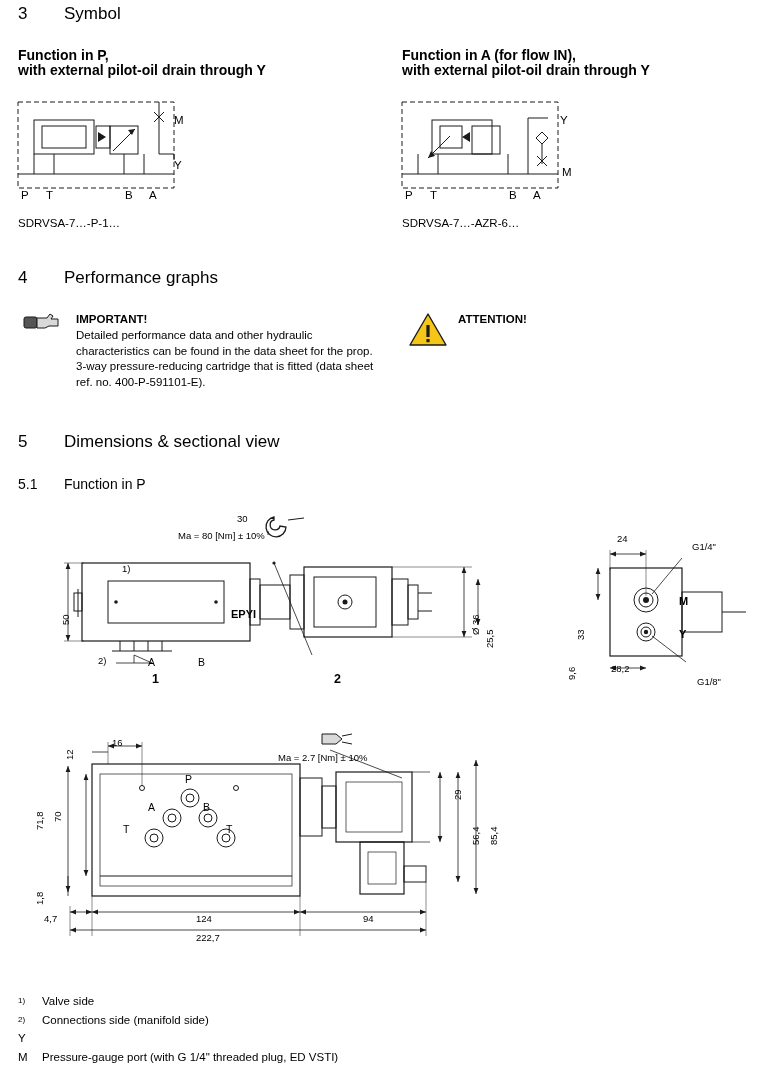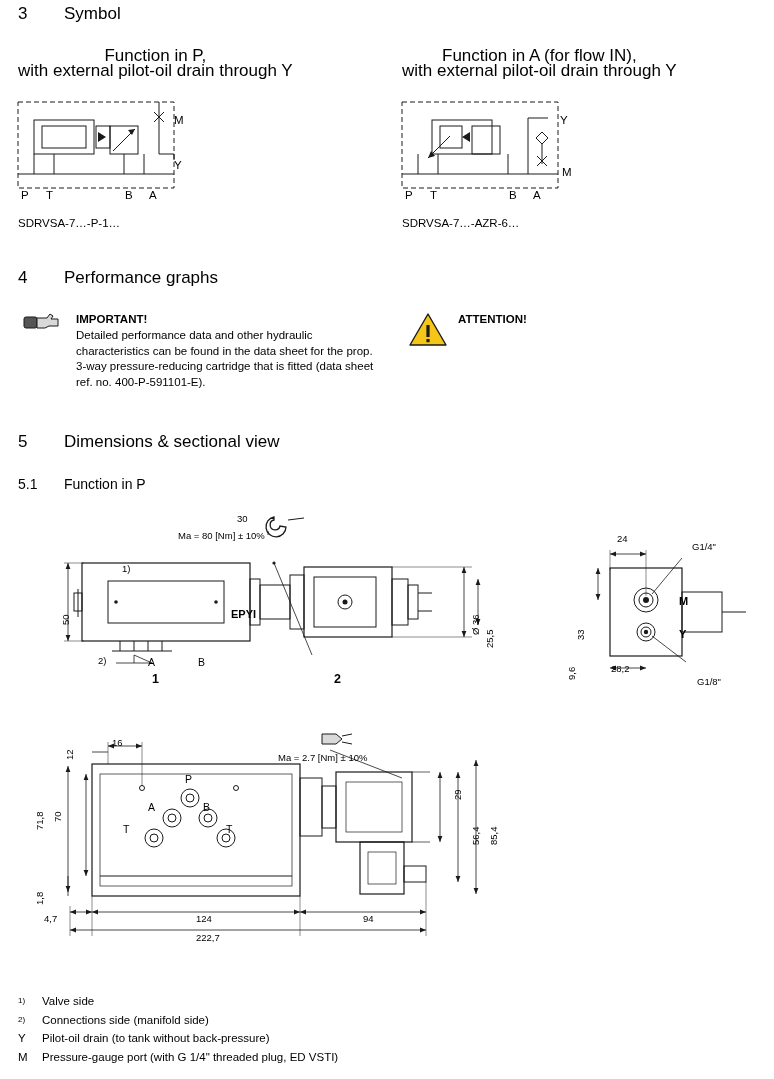--- a/index.html
+++ b/index.html
@@ -43,24 +43,23 @@
   .sub-num {
     font-size: 14px;
     width: 46px;
     display: inline-block;
   }
   .sub-title {
     font-size: 14px;
   }
   .cap {
     position: absolute;
-    font-size: 17px;
-    font-weight: normal;
+    font-size: 14px;
+    font-weight: bold;
     line-height: 15px;
-    text-align: center;
   }
   .lbl {
     position: absolute;
     font-size: 11.5px;
     line-height: 14px;
     white-space: nowrap;
   }
   .lbl-b {
     font-weight: bold;
   }
@@ -421,21 +420,20 @@
     <div class="fn-row">
       <span class="fn-key sup">1)</span>
       <span>Valve side</span>
     </div>
     <div class="fn-row">
       <span class="fn-key sup">2)</span>
       <span>Connections side (manifold side)</span>
     </div>
     <div class="fn-row">
       <span class="fn-key">Y</span>
-      <span>Pilot-oil drain (to tank without back-pressure)</span>
     </div>
     <div class="fn-row">
       <span class="fn-key">M</span>
       <span>Pressure-gauge port (with G 1/4" threaded plug, ED VSTI)</span>
     </div>
   </div>
 
 </div>
 
 </body></html>

